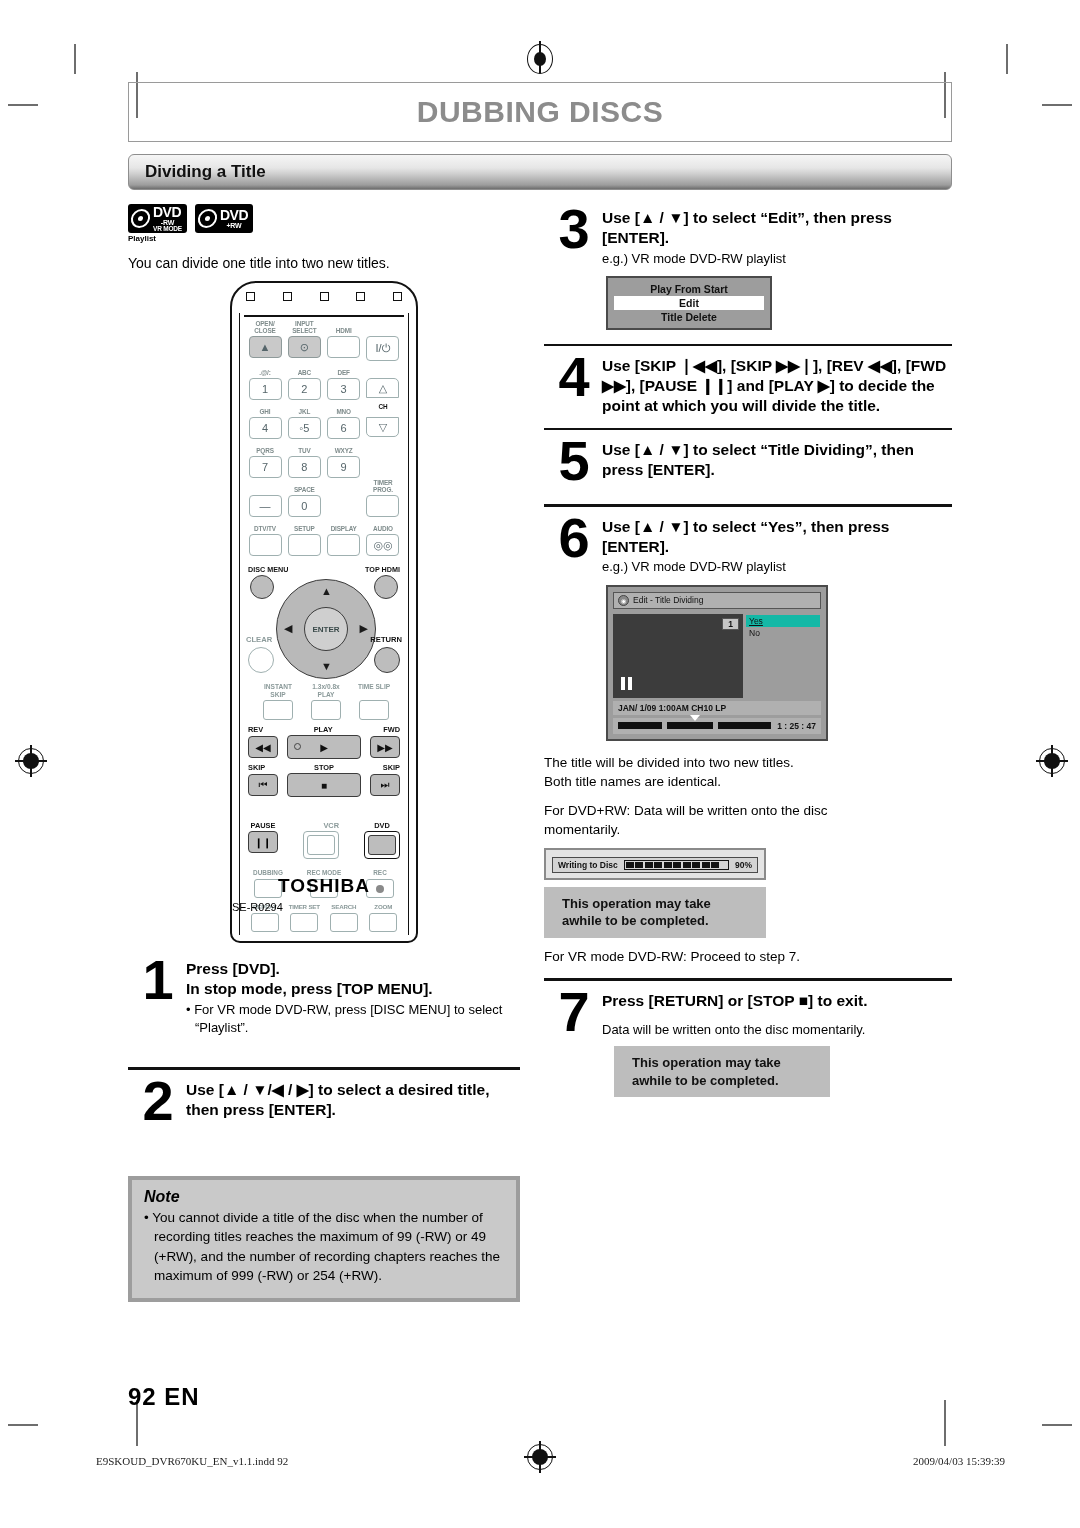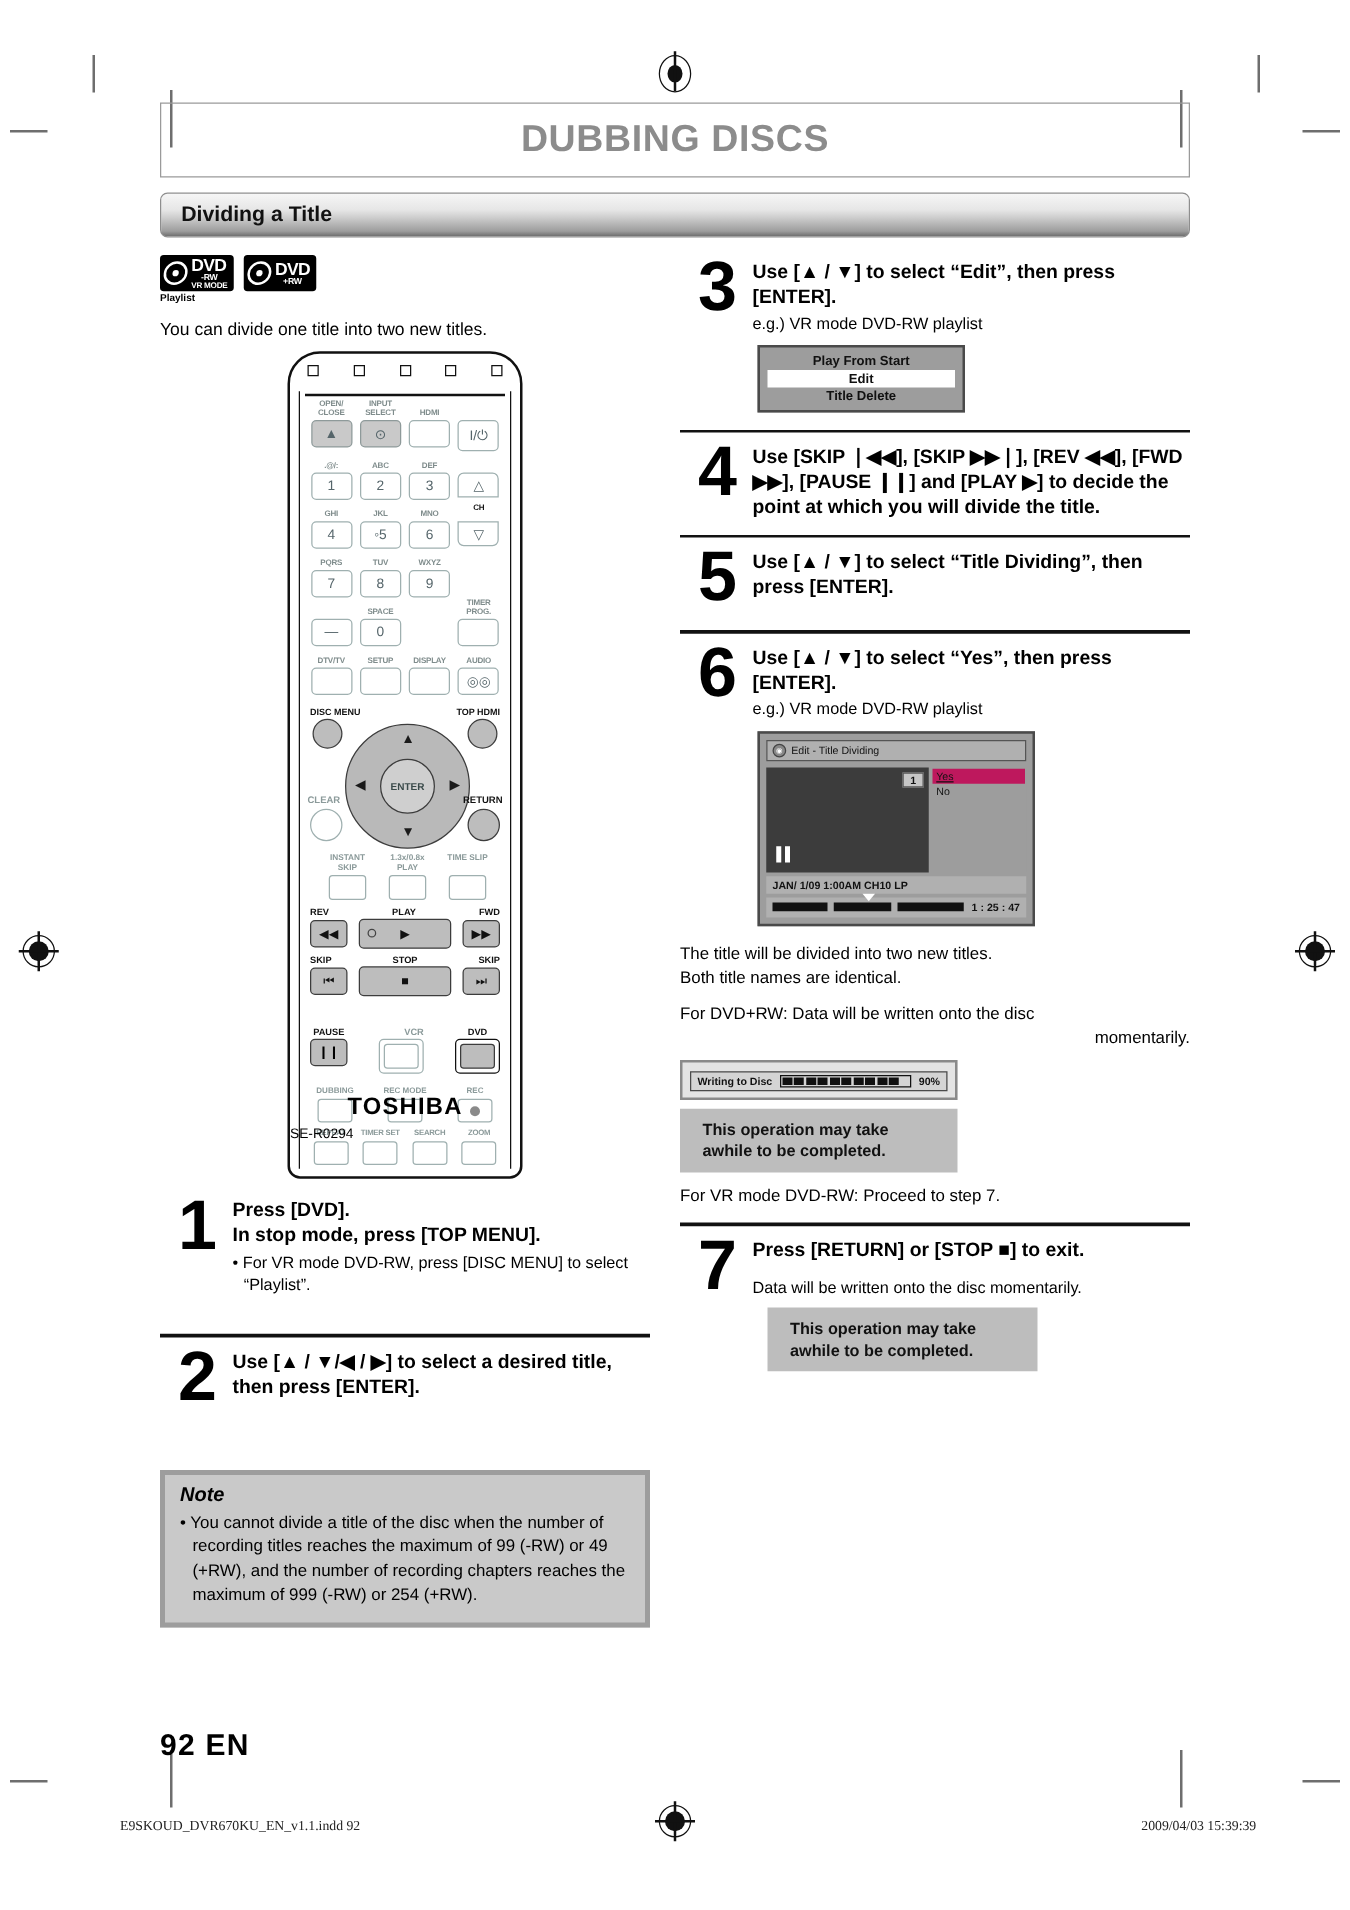--- a/index.html
+++ b/index.html
@@ -243,21 +243,21 @@
     position:absolute; right:4px; top:4px;
     background:#c6c6c6; border:1px solid #555; color:#111;
     font-size:8.5px; font-weight:bold; padding:0 5px;
   }
   .osd-tv .video .pauseicon {
     position:absolute; left:8px; bottom:8px; display:flex; gap:2.5px;
   }
   .osd-tv .video .pauseicon i { display:block; width:4px; height:13px; background:#fff; }
   .osd-tv .side { width:76px; background:#9d9d9d; margin-left:2px; padding:1px; }
   .osd-tv .side .opt { font-size:8.5px; color:#111; padding:1px 3px; }
-  .osd-tv .side .opt.sel { background:#be185d; font-weight:normal;text-decoration:underline; }
+  .osd-tv .side .opt.sel { background:#14b8a6; font-weight:normal;text-decoration:underline; }
   .osd-tv .infobar {
     background:#b0b0b0; margin-top:3px; padding:2px 5px;
     font-size:8.5px; font-weight:bold; color:#111;
   }
   .osd-tv .progwrap { margin-top:3px; background:#b0b0b0; padding:3px 5px; display:flex; align-items:center; }
   .osd-tv .prog { flex:1; height:7px; position:relative; }
   .osd-tv .prog .seg { position:absolute; top:0; height:7px; background:#111; }
   .osd-tv .prog .marker {
     position:absolute; left:47%; top:-7px; width:0; height:0;
     border-left:5px solid transparent; border-right:5px solid transparent; border-top:6px solid #fff;
@@ -280,21 +280,21 @@
   }
   .write-inner .bar i { display:block; width:8px; height:6px; background:#111; }
   .write-inner .pct { font-size:8.5px; font-weight:bold; color:#111; }
 
   .notice {
     background:#bdbdbd; padding:8px 12px 8px 18px; margin-top:7px; width:222px;
   }
   .notice div { font-size:13px; font-weight:bold; line-height:1.35; color:#111; }
 
   .para { font-size:13.5px; line-height:1.45; margin-top:9px; }
-  .para.indent2 { text-align:right; }
+  .para.indent2 { text-align:left; }
 
   
   .note-box {
     border:4px solid #9d9d9d; background:#c9c9c9;
     padding:8px 12px 12px 12px; margin-top:16px;
   }
   .note-box .nt { font-size:16px; font-weight:bold; font-style:italic; margin-bottom:2px; }
   .note-box .nb { font-size:13.5px; line-height:1.45; text-indent:-10px; padding-left:10px; }
 
   

